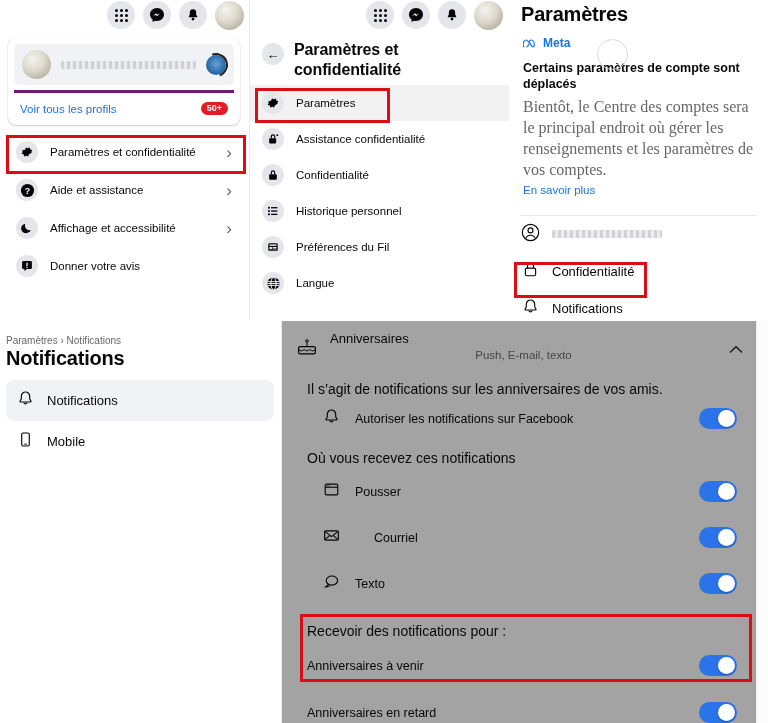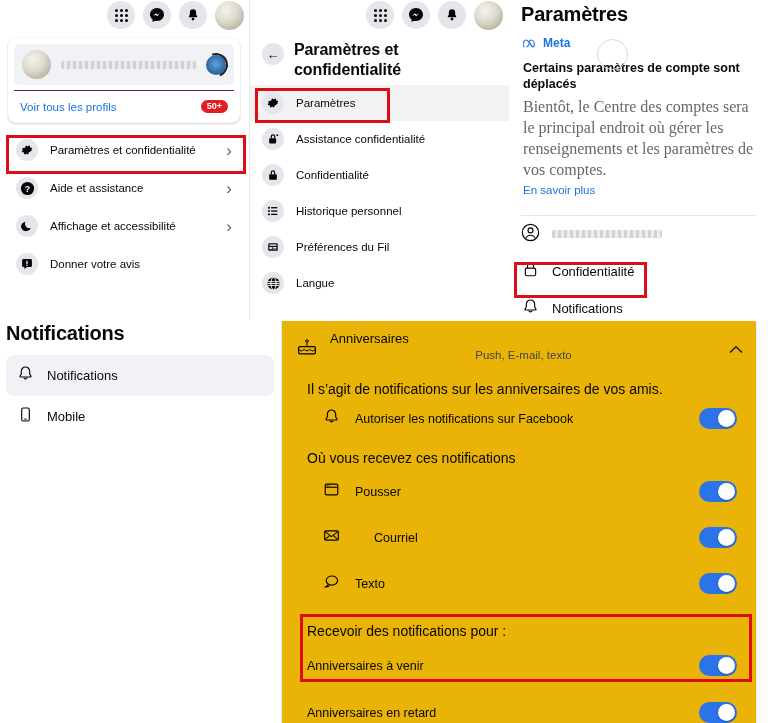--- a/index.html
+++ b/index.html
@@ -48,21 +48,21 @@
   #panelA .switchicon{
     width:20px;height:20px;border-radius:50%;flex:0 0 auto;
     background:radial-gradient(circle at 50% 45%, #6b9fd6 0%, #2f6fae 55%, #1a4a7d 100%);
     position:relative;
   }
   #panelA .switchicon::after{
     content:"";position:absolute;inset:-2px;border-radius:50%;
     border:2px solid #222;border-left-color:transparent;border-bottom-color:transparent;
     transform:rotate(25deg);
   }
-  #panelA .allprofiles{display:flex;align-items:center;justify-content:space-between;padding:9px 6px 6px 6px;border-top:1px solid #701a75;margin-top:5px;}
+  #panelA .allprofiles{display:flex;align-items:center;justify-content:space-between;padding:9px 6px 6px 6px;border-top:3px solid #701a75;margin-top:5px;}
   #panelA .allprofiles .lnk{color:#1b74e4;font-size:11.5px;}
   .badge50{
     background:#e31b23;color:#fff;font-size:9px;font-weight:bold;
     border-radius:9px;padding:2px 6px;line-height:1;
   }
   .menurow{display:flex;align-items:center;gap:12px;padding:8px 8px;border-radius:6px;}
   .menurow .lbl{font-size:11.5px;color:#080809;flex:1 1 auto;}
   .icobubble{
     width:22px;height:22px;border-radius:50%;background:#e4e6eb;
     display:flex;align-items:center;justify-content:center;flex:0 0 auto;
@@ -93,21 +93,21 @@
 
   
   #panelD{position:absolute;left:0;top:321px;width:280px;height:402px;background:#ffffff;}
   #panelD .crumb{font-size:10px;color:#65676b;padding:14px 0 0 6px;}
   #panelD h1{margin:0;padding:1px 0 10px 6px;font-size:20px;font-weight:bold;letter-spacing:-.2px;}
   #panelD .navrow{display:flex;align-items:center;gap:12px;padding:9px 10px;border-radius:8px;margin:0 6px;}
   #panelD .navrow.sel{background:#f0f2f5;}
   #panelD .navrow .lbl{font-size:13px;color:#080809;}
 
   
-  #panelE{position:absolute;left:281px;top:321px;width:487px;height:402px;background:#eab308;border-left:1px solid #e9eaec;}
+  #panelE{position:absolute;left:281px;top:321px;width:487px;height:402px;background:#a3a3a3;border-left:1px solid #e9eaec;}
   #panelE .inner{padding:10px 26px 0 14px;}
   #panelE .sechead{display:flex;align-items:flex-start;gap:12px;}
   #panelE .sechead .txt{flex:1 1 auto;}
   #panelE .sechead .t1{font-size:13px;color:#080809;line-height:1.25;}
   #panelE .sechead .t2{font-size:11.5px;color:#454749;line-height:1.3;margin-top:1px;}
   #panelE .caret{color:#222;font-size:14px;padding-top:10px;}
   #panelE .para{font-size:14px;color:#080809;margin:18px 0 0 11px;}
   #panelE .optrow{display:flex;align-items:center;gap:14px;margin:10px 0 0 26px;padding-right:6px;}
   #panelE .optrow .lbl{font-size:12.5px;color:#080809;flex:1 1 auto;}
   #panelE .plainrow{display:flex;align-items:center;margin:12px 0 0 11px;padding-right:6px;}
@@ -375,20 +375,21 @@
               <path d="M8.2 14.4a1.9 1.9 0 003.6 0" fill="none" stroke="#050505" stroke-width="1.2"></path>
             </svg>
         </span>
         <span class="lbl">Notifications</span>
       </div>
     </div>
   </div>
   <div class="redbox" style="left:514px;top:262px;width:133px;height:36px;"></div>
 
   <div id="panelD">
+    <div class="crumb">Paramètres › Notifications</div>
     <h1>Notifications</h1>
     <div>
       <div class="navrow sel">
         <span>
           <svg width="19" height="19" viewBox="0 0 20 20">
               <path d="M10 3.2a4.4 4.4 0 00-4.4 4.4v2.7l-1.4 2.6c-.2.4.1.8.5.8h10.6c.4 0 .7-.4.5-.8l-1.4-2.6V7.6A4.4 4.4 0 0010 3.2z" fill="none" stroke="#050505" stroke-width="1.2"></path>
               <path d="M8.2 14.4a1.9 1.9 0 003.6 0" fill="none" stroke="#050505" stroke-width="1.2"></path>
             </svg>
         </span>
         <span class="lbl">Notifications</span>

